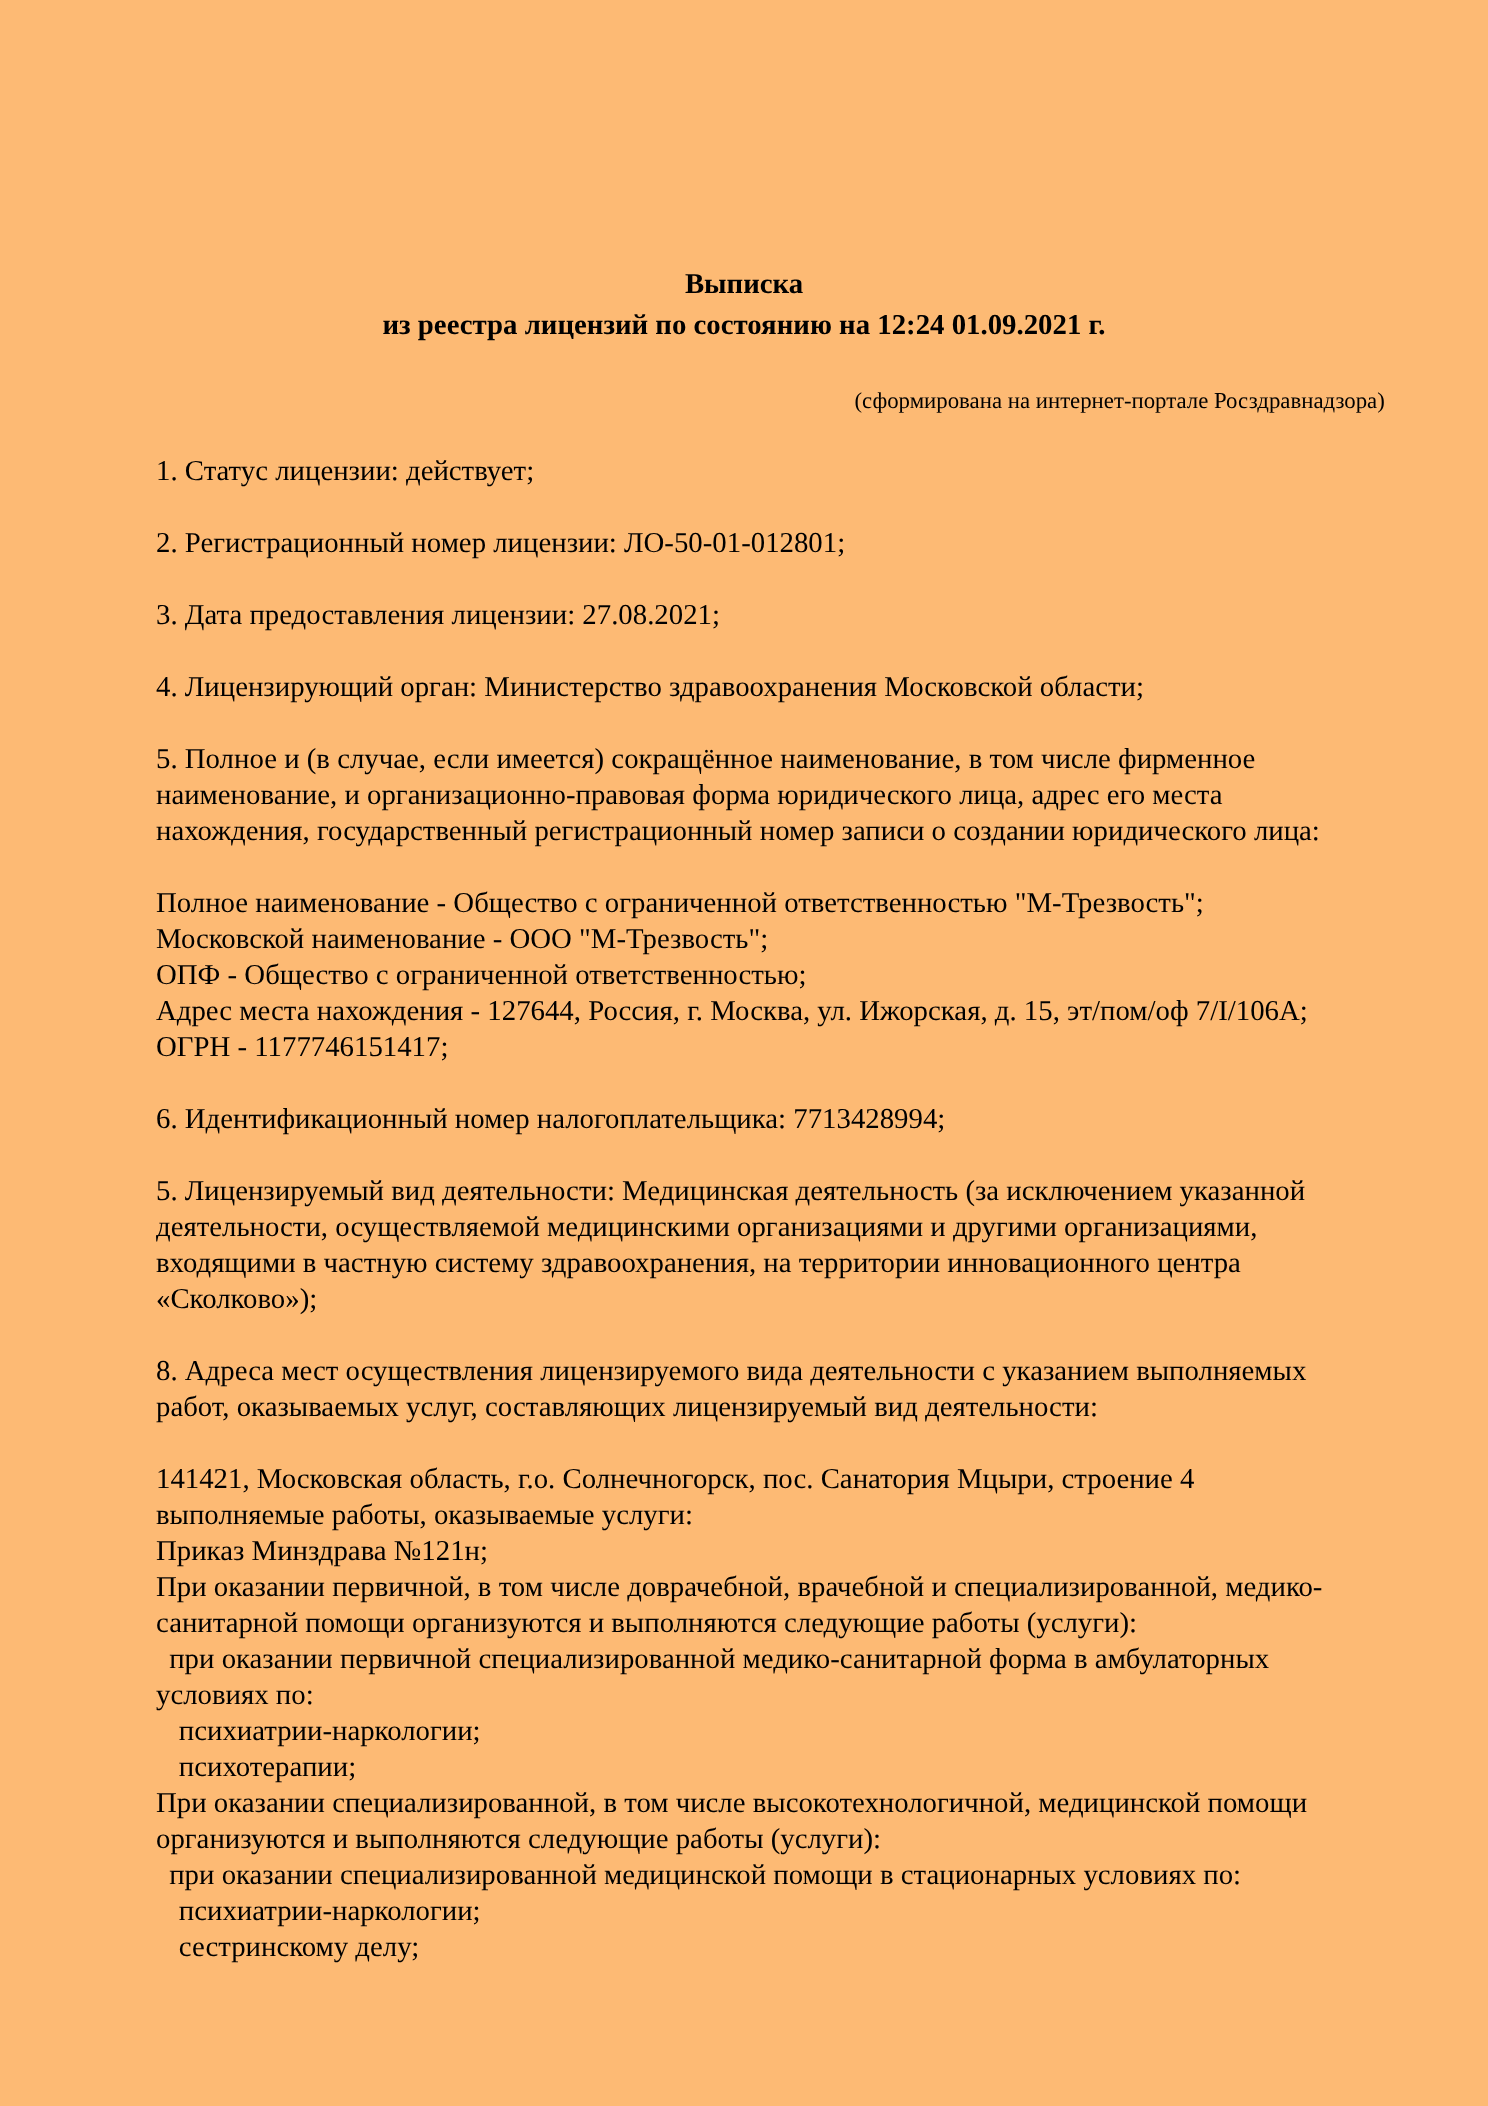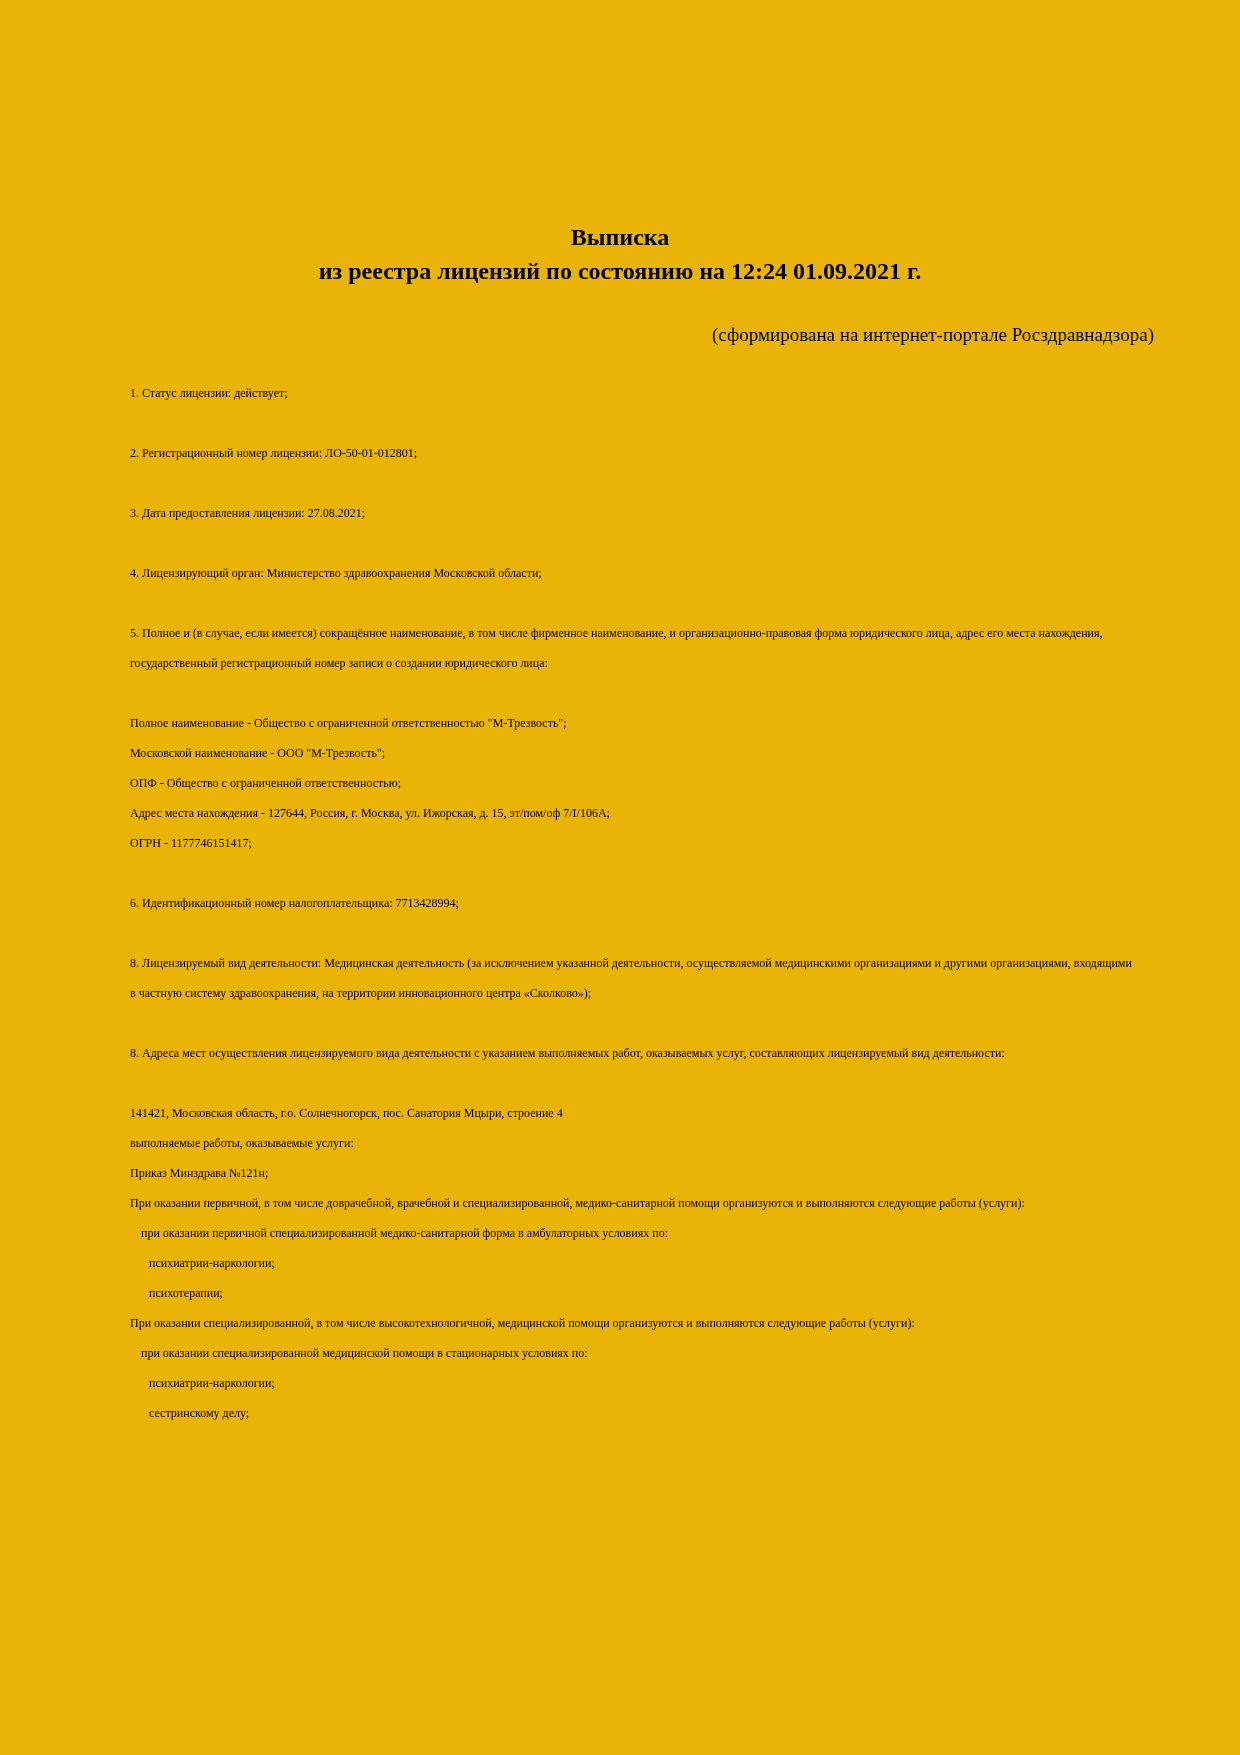--- a/index.html
+++ b/index.html
@@ -5,21 +5,21 @@
   html, body {
     margin: 0;
     padding: 0;
     background: #e8e8e8;
   }
   .page {
     position: relative;
     width: 1240px;
     height: 1755px;
     margin: 0 auto;
-    background: #eab308;
+    background: #fdba74;
     color: #000000;
     font-family: "Liberation Serif", "DejaVu Serif", serif;
     box-sizing: border-box;
     padding-top: 220px;
     overflow: hidden;
   }
   .doc-title {
     text-align: center;
     font-size: 24px;
     font-weight: bold;
@@ -29,21 +29,21 @@
     margin-top: 34px;
     text-align: right;
     padding-right: 86px;
     font-size: 19px;
     line-height: 26px;
   }
   .doc-body {
     margin-top: 26px;
     padding-left: 130px;
     padding-right: 100px;
-    font-size: 12px;
+    font-size: 24px;
     line-height: 30px;
   }
   .para {
     margin: 0;
     white-space: pre-wrap;
   }
   .para.gap {
     margin-top: 30px;
   }
   .para.indent1 {
@@ -70,21 +70,21 @@
       <p class="para gap">2. Регистрационный номер лицензии: ЛО-50-01-012801;</p>
       <p class="para gap">3. Дата предоставления лицензии: 27.08.2021;</p>
       <p class="para gap">4. Лицензирующий орган: Министерство здравоохранения Московской области;</p>
       <p class="para gap">5. Полное и (в случае, если имеется) сокращённое наименование, в том числе фирменное наименование, и организационно-правовая форма юридического лица, адрес его места нахождения, государственный регистрационный номер записи о создании юридического лица:</p>
       <p class="para gap">Полное наименование - Общество с ограниченной ответственностью "М-Трезвость";</p>
       <p class="para">Московской наименование - ООО "М-Трезвость";</p>
       <p class="para">ОПФ - Общество с ограниченной ответственностью;</p>
       <p class="para">Адрес места нахождения - 127644, Россия, г. Москва, ул. Ижорская, д. 15, эт/пом/оф 7/I/106А;</p>
       <p class="para">ОГРН - 1177746151417;</p>
       <p class="para gap">6. Идентификационный номер налогоплательщика: 7713428994;</p>
-      <p class="para gap">8. Лицензируемый вид деятельности: Медицинская деятельность (за исключением указанной деятельности, осуществляемой медицинскими организациями и другими организациями, входящими в частную систему здравоохранения, на территории инновационного центра «Сколково»);</p>
+      <p class="para gap">5. Лицензируемый вид деятельности: Медицинская деятельность (за исключением указанной деятельности, осуществляемой медицинскими организациями и другими организациями, входящими в частную систему здравоохранения, на территории инновационного центра «Сколково»);</p>
       <p class="para gap">8. Адреса мест осуществления лицензируемого вида деятельности с указанием выполняемых работ, оказываемых услуг, составляющих лицензируемый вид деятельности:</p>
       <p class="para gap">141421, Московская область, г.о. Солнечногорск, пос. Санатория Мцыри, строение 4</p>
       <p class="para">выполняемые работы, оказываемые услуги:</p>
       <p class="para">Приказ Минздрава №121н;</p>
       <p class="para">При оказании первичной, в том числе доврачебной, врачебной и специализированной, медико-санитарной помощи организуются и выполняются следующие работы (услуги):</p>
       <p class="para indent1">при оказании первичной специализированной медико-санитарной форма в амбулаторных условиях по:</p>
       <p class="para indent2">психиатрии-наркологии;</p>
       <p class="para indent2">психотерапии;</p>
       <p class="para">При оказании специализированной, в том числе высокотехнологичной, медицинской помощи организуются и выполняются следующие работы (услуги):</p>
       <p class="para indent1">при оказании специализированной медицинской помощи в стационарных условиях по:</p>

